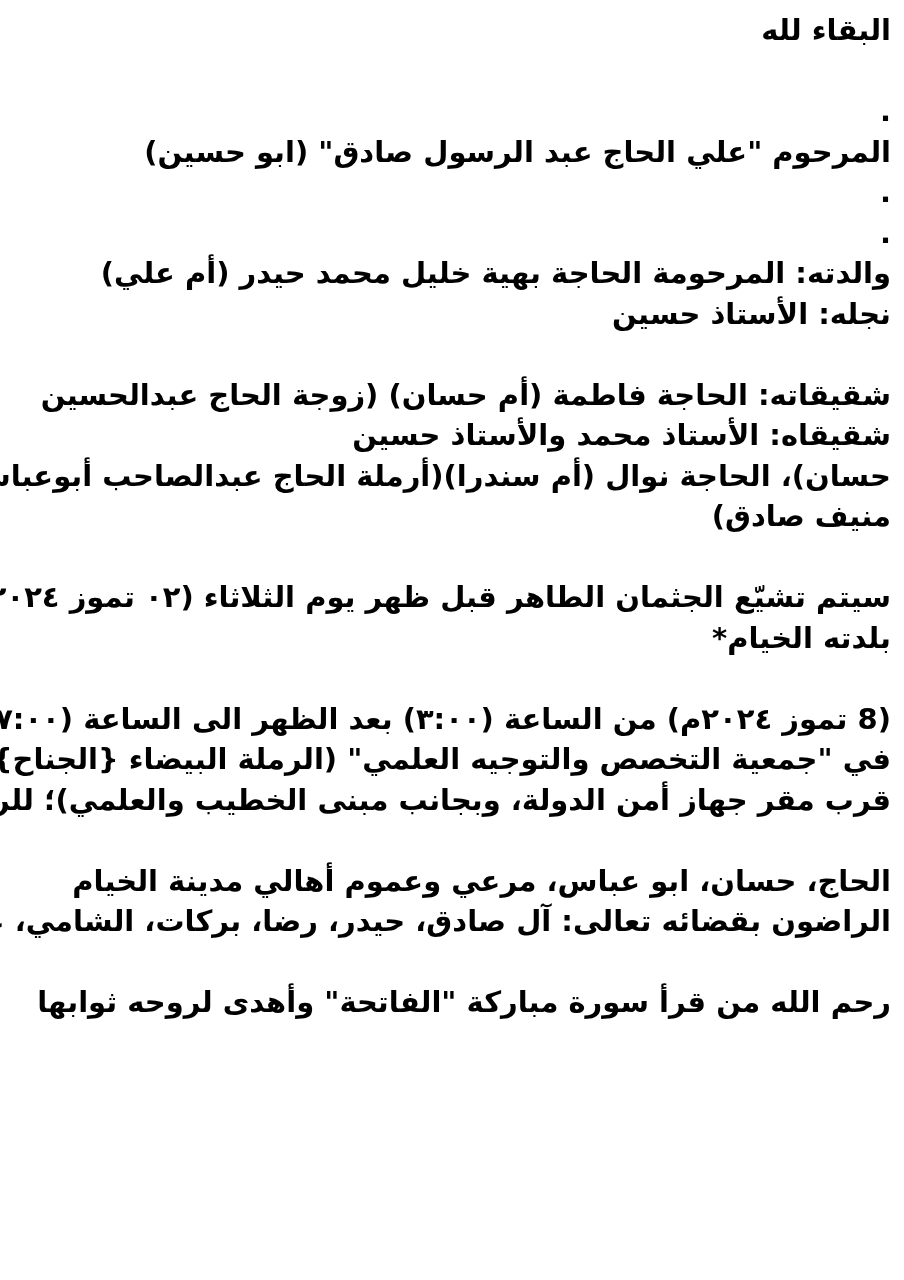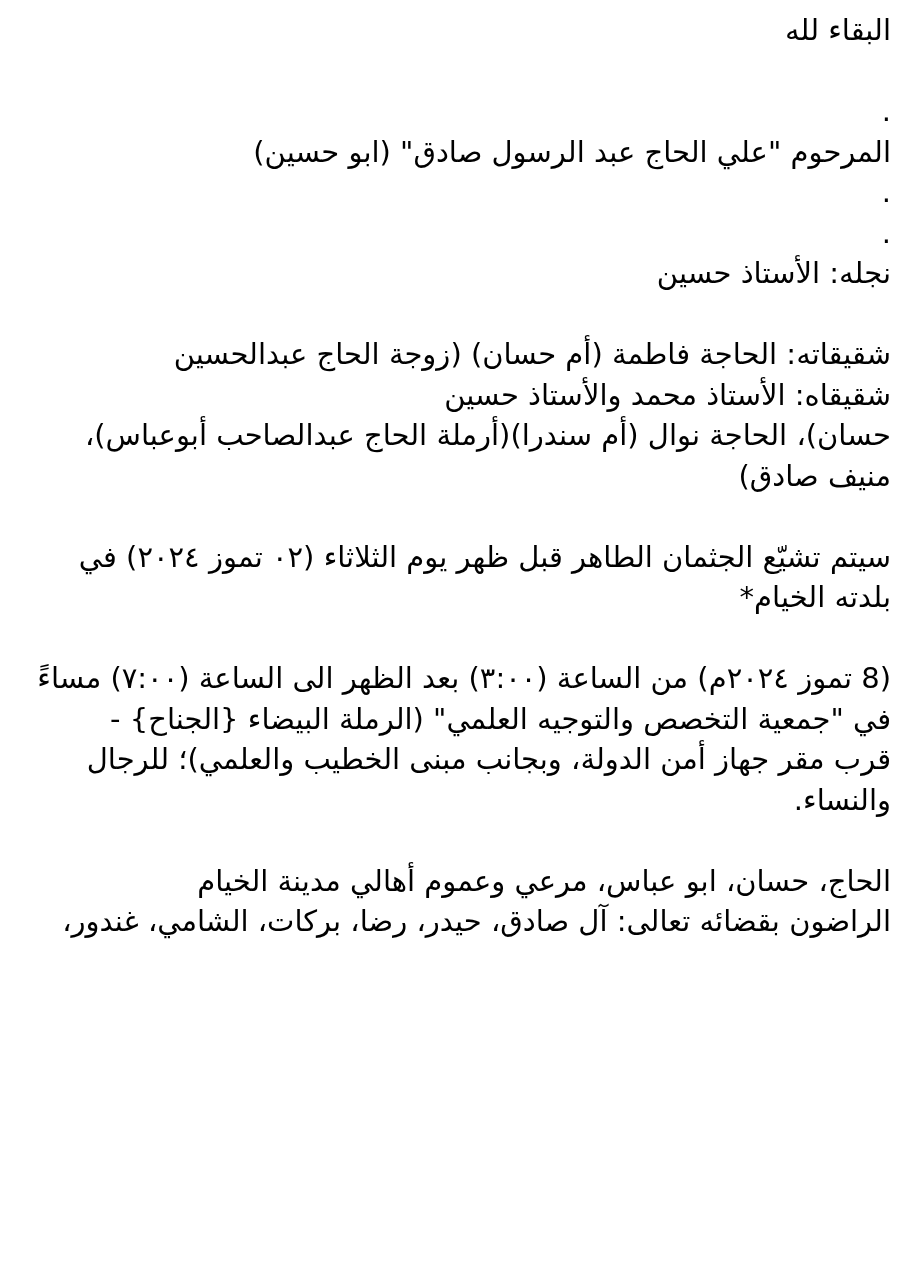--- a/index.html
+++ b/index.html
@@ -11,52 +11,53 @@
     height: 1280px;
     background: #ffffff;
     overflow: hidden;
   }
   .doc {
     direction: rtl;
     text-align: right;
     color: #000000;
     font-family: "DejaVu Sans", "Liberation Sans", sans-serif;
     font-size: 29px;
-    font-weight: 400;
+    font-weight: 700;
     line-height: 40.5px;
     padding: 10px 13px 0 12px;
     box-sizing: border-box;
     width: 904px;
   }
   .line {
     min-height: 40.5px;
     white-space: nowrap;
   }
 </style>
 </head>
 <body>
 
 <main class="doc">
   <div class="line">البقاء لله</div>
   <div class="line"></div>
   <div class="line">.</div>
   <div class="line">المرحوم "علي الحاج عبد الرسول صادق" (ابو حسين)</div>
   <div class="line">.</div>
   <div class="line">.</div>
+  <div class="line">والدته: المرحومة الحاجة بهية خليل محمد حيدر (أم علي)</div>
   <div class="line">نجله: الأستاذ حسين</div>
   <div class="line"></div>
   <div class="line">شقيقاته: الحاجة فاطمة (أم حسان) (زوجة الحاج عبدالحسين</div>
   <div class="line">شقيقاه: الأستاذ محمد والأستاذ حسين</div>
   <div class="line">حسان)، الحاجة نوال (أم سندرا)(أرملة الحاج عبدالصاحب أبوعباس)،</div>
   <div class="line">منيف صادق)</div>
   <div class="line"></div>
   <div class="line">سيتم تشيّع الجثمان الطاهر قبل ظهر يوم الثلاثاء (٠٢ تموز ٢٠٢٤) في</div>
   <div class="line">بلدته الخيام*</div>
   <div class="line"></div>
   <div class="line">(8 تموز ٢٠٢٤م) من الساعة (٣:٠٠) بعد الظهر الى الساعة (٧:٠٠) مساءً</div>
   <div class="line">في "جمعية التخصص والتوجيه العلمي" (الرملة البيضاء {الجناح} -</div>
   <div class="line">قرب مقر جهاز أمن الدولة، وبجانب مبنى الخطيب والعلمي)؛ للرجال</div>
-  <div class="line">والنساء.</div>
   <div class="line"></div>
   <div class="line">الحاج، حسان، ابو عباس، مرعي وعموم أهالي مدينة الخيام</div>
   <div class="line">الراضون بقضائه تعالى: آل صادق، حيدر، رضا، بركات، الشامي، غندور،</div>
   <div class="line"></div>
+  <div class="line">رحم الله من قرأ سورة مباركة "الفاتحة" وأهدى لروحه ثوابها</div>
 </main>
 
 </body></html>

